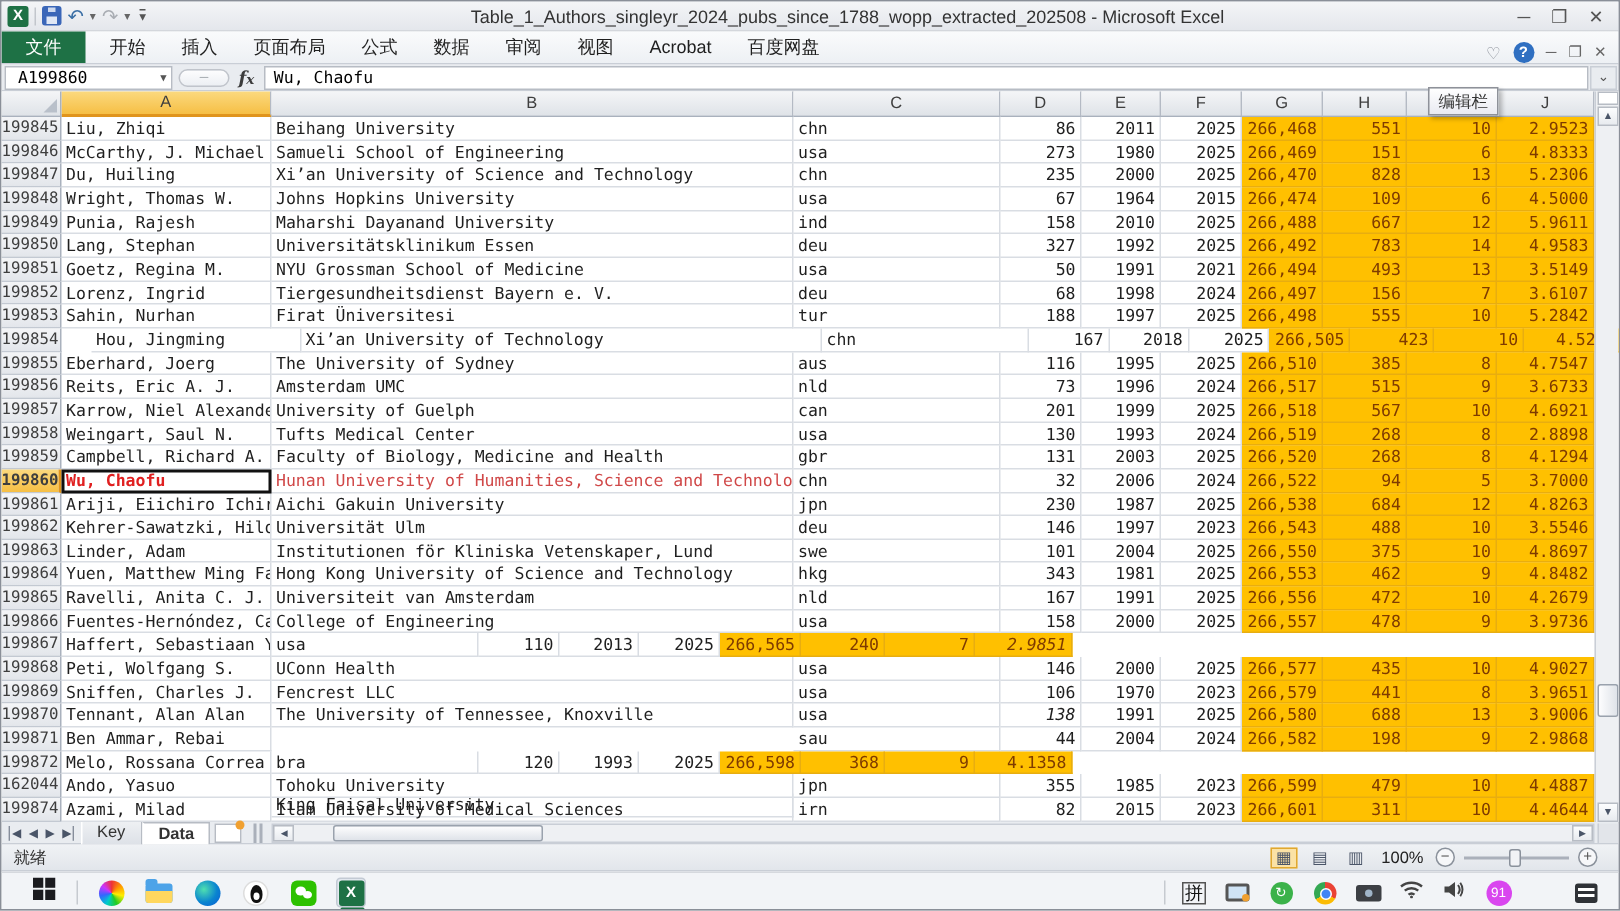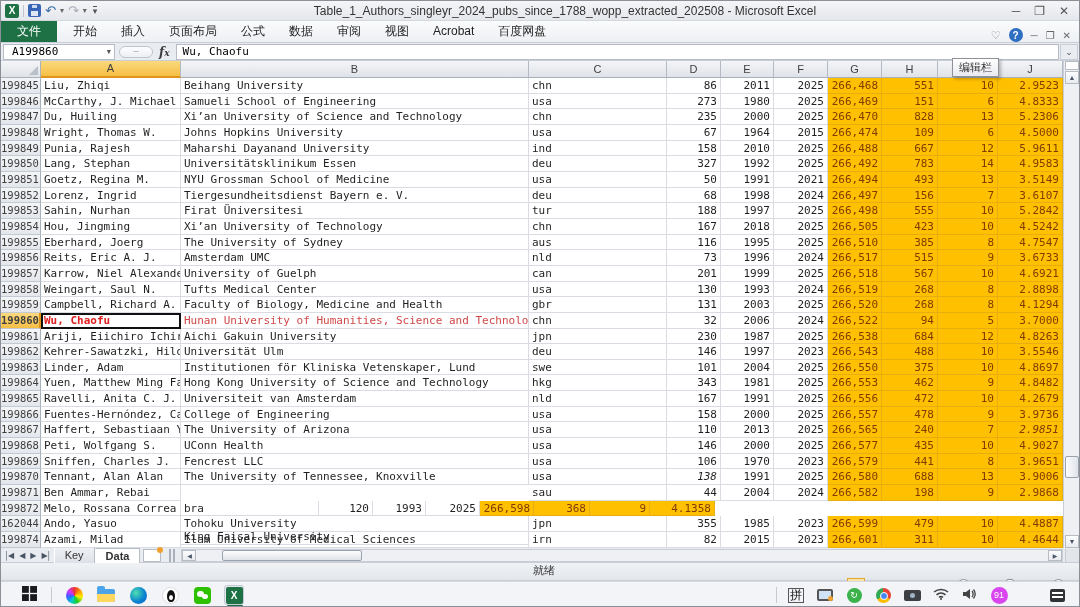--- a/index.html
+++ b/index.html
@@ -102,21 +102,21 @@
   .hscroll{position:relative;height:13px;flex:1;margin:0 2px 0 6px;background:#eef0f3;border:1px solid #c9ced6;}
   .hs-btn{position:absolute;top:0;width:14px;height:11px;background:linear-gradient(#fcfdfe,#e8ebef);
     border:1px solid #b7bcc4;color:#4a5568;font-size:6px;text-align:center;line-height:10px;}
   .hs-left{left:0;} .hs-right{right:0;}
   .hs-thumb{position:absolute;left:40px;top:0;width:140px;height:11px;
     background:linear-gradient(#fdfdfe,#dfe3e9);border:1px solid #9aa2ad;border-radius:2px;}
   .hs-grip{width:14px;height:13px;background:#e2e5ea;border-left:1px solid #c9ced6;}
   
   .statusbar{position:absolute;left:0;top:562px;width:100%;height:18px;
     background:linear-gradient(#f0f2f5,#e2e6eb);border-bottom:1px solid #c9ced6;
-    display:flex;align-items:center;font-size:11px;color:#333;flex-direction:column;}
+    display:flex;align-items:center;font-size:11px;color:#333;}
   .ready{padding-left:8px;}
   .sb-right{margin-left:auto;display:flex;align-items:center;gap:6px;padding-right:14px;}
   .viewbtn{width:18px;height:14px;display:inline-flex;align-items:center;justify-content:center;
     font-size:11px;color:#4a5568;border:1px solid transparent;}
   .viewbtn.active{background:#fbe2a5;border:1px solid #e0a830;}
   .zoomlabel{font-size:11px;color:#222;margin:0 2px;}
   .zbtn{width:13px;height:13px;border-radius:50%;border:1px solid #8a919b;color:#555;background:#f6f7f9;
     display:inline-flex;align-items:center;justify-content:center;font-size:10px;line-height:10px;}
   .ztrack{position:relative;width:70px;height:2px;background:#aab0ba;}
   .zthumb{position:absolute;left:30px;top:-5px;width:8px;height:12px;background:#f2f3f6;
@@ -351,21 +351,21 @@
           <span class="cell num" style="width: 54px;">188</span>
           <span class="cell num" style="width: 53px;">1997</span>
           <span class="cell num" style="width: 54px;">2025</span>
           <span class="cell num orange" style="width: 54px;">266,498</span>
           <span class="cell num orange" style="width: 56px;">555</span>
           <span class="cell num orange" style="width: 60px;">10</span>
           <span class="cell num orange" style="width: 65px;">5.2842</span>
         </div>
         <div class="grow">
           <span class="rh">199854</span>
-          <span class="cell" style="width: 140px;">Hou, Jingming</span>
+          <span class="cell" style="width: 140px; margin-left: 20px;">Hou, Jingming</span>
           <span class="cell" style="width: 348px;">Xi’an University of Technology</span>
           <span class="cell" style="width: 138px;">chn</span>
           <span class="cell num" style="width: 54px;">167</span>
           <span class="cell num" style="width: 53px;">2018</span>
           <span class="cell num" style="width: 54px;">2025</span>
           <span class="cell num orange" style="width: 54px;">266,505</span>
           <span class="cell num orange" style="width: 56px;">423</span>
           <span class="cell num orange" style="width: 60px;">10</span>
           <span class="cell num orange" style="width: 65px;">4.5242</span>
         </div>
@@ -521,21 +521,20 @@
           <span class="cell num" style="width: 53px;">2000</span>
           <span class="cell num" style="width: 54px;">2025</span>
           <span class="cell num orange" style="width: 54px;">266,557</span>
           <span class="cell num orange" style="width: 56px;">478</span>
           <span class="cell num orange" style="width: 60px;">9</span>
           <span class="cell num orange" style="width: 65px;">3.9736</span>
         </div>
         <div class="grow">
           <span class="rh">199867</span>
           <span class="cell" style="width: 140px;">Haffert, Sebastiaan Y.</span>
-          <span class="cell" style="width: 348px;">The University of Arizona</span>
           <span class="cell" style="width: 138px;">usa</span>
           <span class="cell num" style="width: 54px;">110</span>
           <span class="cell num" style="width: 53px;">2013</span>
           <span class="cell num" style="width: 54px;">2025</span>
           <span class="cell num orange" style="width: 54px;">266,565</span>
           <span class="cell num orange" style="width: 56px;">240</span>
           <span class="cell num orange" style="width: 60px;">7</span>
           <span class="cell num orange" style="width: 65px; font-style: italic;">2.9851</span>
         </div>
         <div class="grow">

